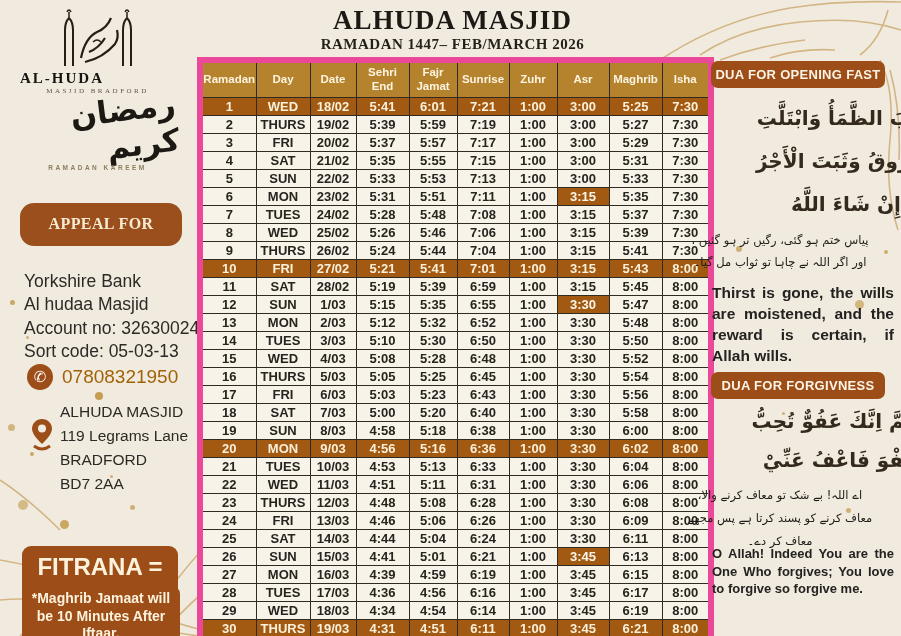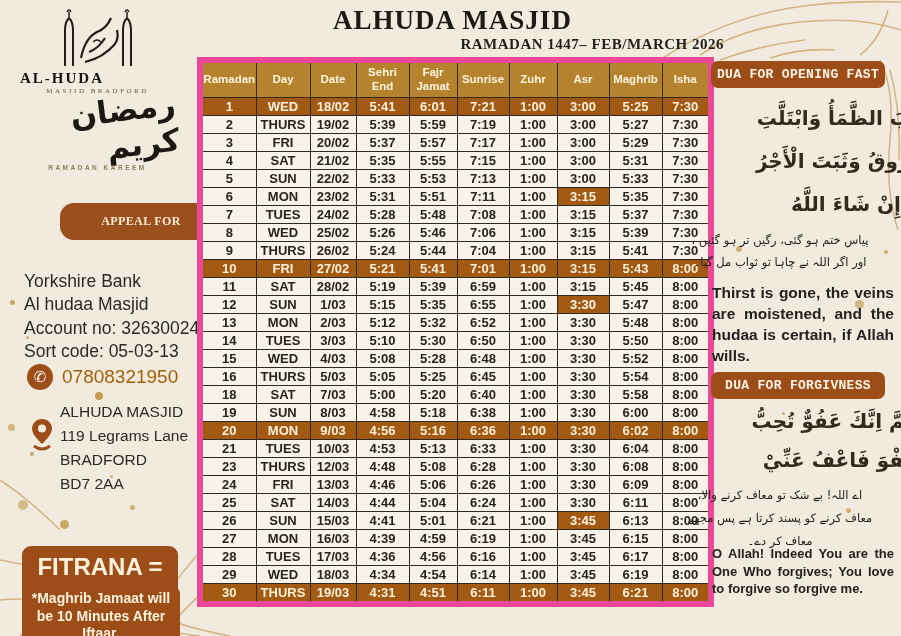--- a/index.html
+++ b/index.html
@@ -21,21 +21,21 @@
     color:#5f574b;z-index:1;}
   .callig{position:absolute;left:18px;top:96px;width:160px;height:70px;
     display:flex;align-items:center;justify-content:center;
     direction:rtl;font-family:"DejaVu Sans",sans-serif;font-weight:bold;
     font-size:31px;color:#1c1813;transform:rotate(-7deg);z-index:1;}
   .callig-caption{position:absolute;left:20px;top:164px;width:155px;text-align:center;
     font-size:6.5px;letter-spacing:2.5px;color:#8d7d5c;font-weight:bold;z-index:1;}
   .appeal-box{position:absolute;left:20px;top:203px;width:150px;
     background:#9a4f1d;border-radius:14px;padding:9px 6px;
     text-align:center;color:#f7ead2;font-family:"Liberation Serif",serif;
-    font-weight:bold;font-size:12px;line-height:1.55;letter-spacing:.4px;z-index:1;margin-left:40px;}
+    font-weight:bold;font-size:16px;line-height:1.55;letter-spacing:.4px;z-index:1;}
   .bank{position:absolute;left:24px;top:270px;font-size:17.5px;color:#2c2a26;
     line-height:1.33;z-index:1;}
   .phone-row{position:absolute;left:27px;top:364px;display:flex;align-items:center;z-index:1;}
   .phone-icon{width:26px;height:26px;border-radius:50%;background:#9c4d18;
     color:#fff;display:flex;align-items:center;justify-content:center;
     font-size:15px;margin-right:9px;}
   .phone-num{font-size:19px;color:#a16207;}
   .addr-row{position:absolute;left:30px;top:400px;display:flex;z-index:1;}
   .pin-icon{width:24px;height:34px;margin-top:18px;margin-right:6px;}
   .addr-lines{font-size:15.5px;color:#2c2a26;line-height:1.55;}
@@ -43,41 +43,41 @@
     background:#9c4d18;border-radius:9px;padding:7px 0;text-align:center;
     color:#fdf2dc;font-weight:bold;font-size:24px;z-index:1;}
   .note-box{position:absolute;left:22px;top:585px;width:146px;
     background:#9c4d18;border-radius:9px;padding:5px 6px;text-align:center;
     color:#fdf2dc;font-weight:bold;font-size:14px;line-height:1.25;z-index:1;}
 
   
   .title{position:absolute;left:197px;top:5px;width:511px;text-align:center;
     font-family:"Liberation Serif",serif;font-weight:bold;font-size:27px;
     letter-spacing:1px;color:#1d1a16;z-index:1;}
-  .subtitle{position:absolute;left:213px;top:36px;width:511px;text-align:right;
+  .subtitle{position:absolute;left:197px;top:36px;width:511px;text-align:center;
     font-family:"Liberation Serif",serif;font-weight:bold;font-size:15px;
     letter-spacing:.5px;color:#241f19;z-index:1;}
   table.timetable{position:absolute;left:197px;top:57px;width:511px;
     border-collapse:collapse;table-layout:fixed;z-index:1;
     border:6px solid #ec4899;}
   table.timetable th{background:#b5832e;color:#fdf4df;font-size:11.5px;
     font-weight:bold;height:34px;border:1px solid #2f2a22;padding:0;line-height:1.2;}
   table.timetable td{background:#f8f3e8;color:#26241f;font-size:13px;
     font-weight:bold;text-align:center;height:17px;border:1px solid #2f2a22;padding:0;}
   table.timetable tr.hl td{background:#a25912;color:#fbf0d9;}
   table.timetable td.cell-hl{background:#a25912;color:#fdf6e8;}
   col.c0{width:56px}col.c1{width:54px}col.c2{width:46px}col.c3{width:53px}
   col.c4{width:48px}col.c5{width:52px}col.c6{width:48px}col.c7{width:52px}
   col.c8{width:53px}col.c9{width:49px}
 
   
   .badge{position:absolute;left:711px;width:168px;background:#9c4d18;
     color:#fdf4e6;border-radius:7px;text-align:center;font-weight:bold;
     font-size:13px;letter-spacing:.3px;padding:6px 3px;z-index:1;
-    font-family:Liberation Mono, monospace;}
+    font-family:Liberation Sans, sans-serif;}
   .badge.b1{top:61px;}
   .badge.b2{top:372px;}
   .arabic{position:absolute;left:706px;width:192px;text-align:center;direction:rtl;
     font-family:"DejaVu Sans",sans-serif;font-weight:bold;color:#33291c;z-index:1;margin-left:44px;}
   .arabic.a1{top:97px;font-size:20px;line-height:2.15;}
   .arabic.a2{top:402px;font-size:20px;line-height:1.95;}
   .urdu{position:absolute;left:684px;width:192px;direction:rtl;text-align:center;
     font-family:"DejaVu Sans",sans-serif;color:#1f1c18;z-index:1;}
   .urdu.u1{top:230px;font-size:11.5px;line-height:1.9;}
   .urdu.u2{top:484px;font-size:11.5px;line-height:2.0;text-align:center;}
@@ -391,20 +391,32 @@
         <td>5/03</td>
         <td>5:05</td>
         <td>5:25</td>
         <td>6:45</td>
         <td>1:00</td>
         <td>3:30</td>
         <td>5:54</td>
         <td>8:00</td>
       </tr>
       <tr>
+        <td>17</td>
+        <td>FRI</td>
+        <td>6/03</td>
+        <td>5:03</td>
+        <td>5:23</td>
+        <td>6:43</td>
+        <td>1:00</td>
+        <td>3:30</td>
+        <td>5:56</td>
+        <td>8:00</td>
+      </tr>
+      <tr>
         <td>18</td>
         <td>SAT</td>
         <td>7/03</td>
         <td>5:00</td>
         <td>5:20</td>
         <td>6:40</td>
         <td>1:00</td>
         <td>3:30</td>
         <td>5:58</td>
         <td>8:00</td>
@@ -439,20 +451,32 @@
         <td>10/03</td>
         <td>4:53</td>
         <td>5:13</td>
         <td>6:33</td>
         <td>1:00</td>
         <td>3:30</td>
         <td>6:04</td>
         <td>8:00</td>
       </tr>
       <tr>
+        <td>22</td>
+        <td>WED</td>
+        <td>11/03</td>
+        <td>4:51</td>
+        <td>5:11</td>
+        <td>6:31</td>
+        <td>1:00</td>
+        <td>3:30</td>
+        <td>6:06</td>
+        <td>8:00</td>
+      </tr>
+      <tr>
         <td>23</td>
         <td>THURS</td>
         <td>12/03</td>
         <td>4:48</td>
         <td>5:08</td>
         <td>6:28</td>
         <td>1:00</td>
         <td>3:30</td>
         <td>6:08</td>
         <td>8:00</td>
@@ -544,21 +568,21 @@
     </tbody>
 </table>
 
 <div class="badge b1">DUA FOR OPENING FAST</div>
 <div class="arabic a1">
   <div>ذَهَبَ الظَّمَأُ وَابْتَلَّتِ</div>
   <div>الْعُرُوقُ وَثَبَتَ الْأَجْرُ</div>
   <div>إِنْ شَاءَ اللَّهُ</div>
 </div>
 <div class="urdu u1">پیاس ختم ہو گئی، رگیں تر ہو گئیں ، اور اگر اللہ نے چاہا تو ثواب مل گیا۔</div>
-<div class="english e1">Thirst is gone, the veins are moistened, and the hudaa is certain, if Allah wills.</div>
+<div class="english e1">Thirst is gone, the wills are moistened, and the reward is certain, if Allah wills.</div>
 
 <div class="badge b2">DUA FOR FORGIVNESS</div>
 <div class="arabic a2">
   <div>أَللّٰهُمَّ اِنَّكَ عَفُوٌّ تُحِبُّ</div>
   <div>الْعَفْوَ فَاعْفُ عَنِّيْ</div>
 </div>
 <div class="urdu u2">اے اللہ! بے شک تو معاف کرنے والا، معاف کرنے کو پسند کرتا ہے پس مجھے معاف کر دے۔</div>
 <div class="english e2">O Allah! Indeed You are the One Who forgives; You love to forgive so forgive me.</div>
 
 </body></html>

